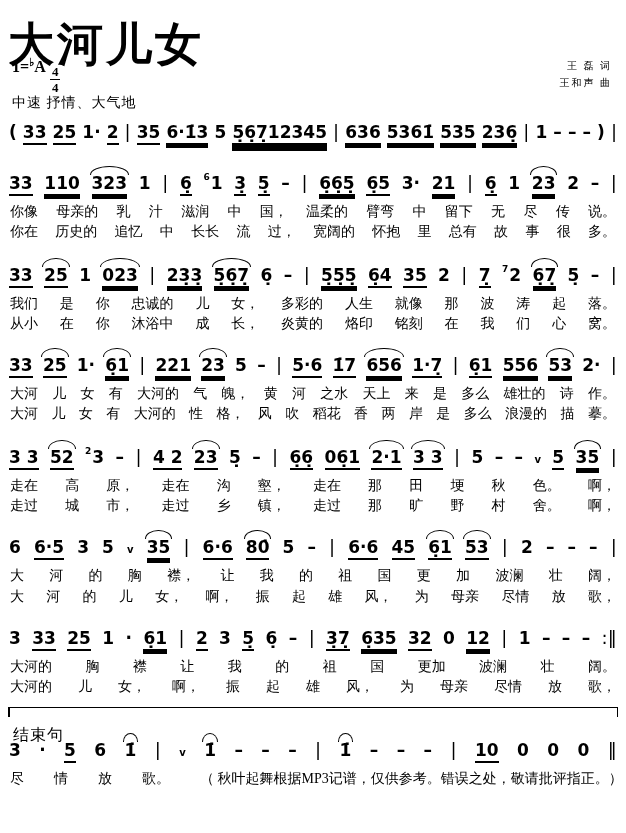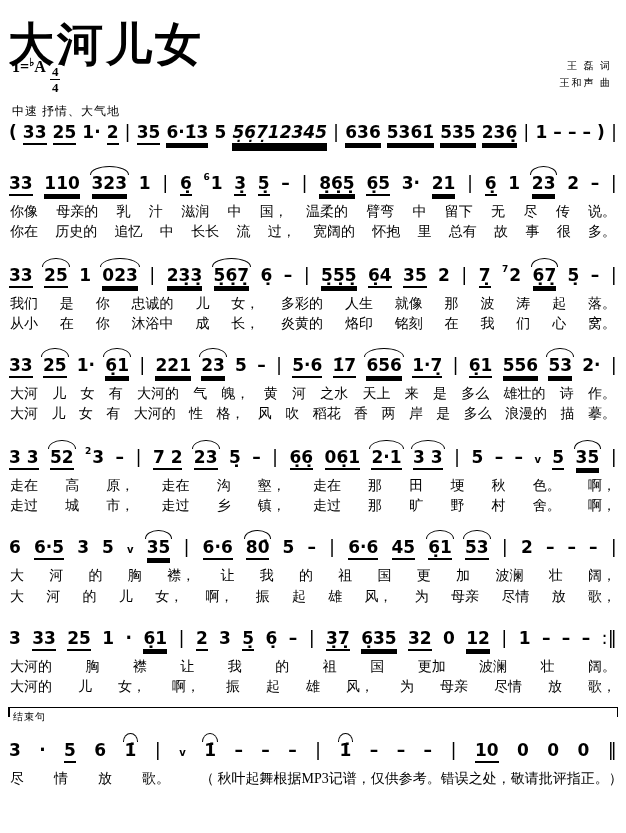--- a/index.html
+++ b/index.html
@@ -13,52 +13,52 @@
          font-family:"Liberation Sans",sans-serif;padding-top:8px;}
   .subtitle{position:absolute;left:0;right:0;top:58px;text-align:center;font-size:15px;
             font-family:"Liberation Serif",serif;letter-spacing:1px;}
   .hdr-left{position:absolute;left:4px;top:50px;font-size:15px;}
   .keysig{font-weight:bold;font-size:16px;font-family:Liberation Serif, serif;}
   .keysig .flat{font-size:11px;vertical-align:6px;}
   .frac{display:inline-flex;flex-direction:column;align-items:center;line-height:1;
         font-size:13px;font-weight:bold;vertical-align:-4px;margin-left:4px;}
   .frac .top{border-bottom:1.5px solid #000;padding:0 2px 1px;}
   .frac .bot{padding-top:1px;}
-  .tempo{margin-top:9px;font-size:12px;font-family:"Liberation Serif",serif;letter-spacing:1px;}
+  .tempo{margin-top:0;font-size:14px;font-family:"Liberation Serif",serif;letter-spacing:1px;}
   .hdr-right{position:absolute;right:6px;top:52px;text-align:right;font-size:10px;
              font-family:"Liberation Serif",serif;line-height:1.65;letter-spacing:2px;}
 
   
   .system{margin-bottom:9px;}
   .notation{display:flex;justify-content:space-between;align-items:baseline;
             font-family:"DejaVu Sans",sans-serif;font-weight:bold;font-size:17px;
             padding:13px 1px 8px;line-height:1;}
   .tok{position:relative;white-space:pre;padding-bottom:2px;}
   .u1{box-shadow:0 2px 0 #000;}
   .u2{box-shadow:0 2px 0 #000,0 5px 0 #000;}
-  .u3{box-shadow:0 2px 0 #000,0 5px 0 #000,0 8px 0 #000;font-style:italic;}
+  .u3{box-shadow:0 2px 0 #000,0 5px 0 #000,0 8px 0 #000;}
   .a::before{content:"";position:absolute;left:-2px;right:-2px;top:-9px;height:8px;
              border:1.6px solid transparent;border-top-color:#000;border-left-color:#000;
              border-right-color:#000;
              border-radius:50% 50% 0 0 / 100% 100% 0 0;border-bottom:none;}
   .bar{font-weight:normal;font-size:18px;}
   .grace{font-size:9px;vertical-align:9px;margin-right:1px;}
   .breath{font-size:10px;font-weight:bold;vertical-align:11px;}
   .lyrics{display:flex;justify-content:space-between;font-size:14px;
           font-family:"Liberation Serif",serif;margin-top:0;padding:0 2px;line-height:1.45;}
   .lyrics.left{justify-content:flex-start;gap:30px;}
   .lyrics span{white-space:pre;}
 
   
   .system.ending{position:relative;padding-top:18px;margin-top:4px;}
   .bracket{position:absolute;top:0;left:0;right:0;height:10px;border-top:1.5px solid #000;}
   .bracket::before,.bracket::after{content:"";position:absolute;top:0;width:1.5px;height:9px;background:#000;}
   .bracket::before{left:0;}
   .bracket::after{right:0;}
-  .ending-label{position:absolute;top:3px;left:5px;font-size:10px;letter-spacing:1px;
+  .ending-label{position:absolute;top:18px;left:5px;font-size:16px;letter-spacing:1px;
                 font-family:"Liberation Sans",sans-serif;}
   .system.ending .notation{padding-top:16px;}
 </style>
 </head>
 <body>
 
 <div class="page">
 
   <div class="hdr">
     <div class="title">大河儿女</div>
@@ -108,21 +108,21 @@
           <span class="tok u2">110</span>
           <span class="tok u2 a">323</span>
           <span class="tok">1</span>
           <span class="tok bar">|</span>
           <span class="tok u1">6̣</span>
           <span class="tok"><sup class="grace">6</sup>1</span>
           <span class="tok u1">3̣</span>
           <span class="tok u1">5̣</span>
           <span class="tok">–</span>
           <span class="tok bar">|</span>
-          <span class="tok u2">8̣6̣5̣</span>
+          <span class="tok u2">6̣6̣5̣</span>
           <span class="tok u1">6̣5</span>
           <span class="tok">3·</span>
           <span class="tok u2">21</span>
           <span class="tok bar">|</span>
           <span class="tok u1">6̣</span>
           <span class="tok">1</span>
           <span class="tok u2 a">23</span>
           <span class="tok">2</span>
           <span class="tok">–</span>
           <span class="tok bar">|</span>
@@ -282,21 +282,21 @@
           <span>摹。</span>
         </div>
       </div>
       <div class="system">
         <div class="notation">
           <span class="tok u1">3 3</span>
           <span class="tok u1 a">52</span>
           <span class="tok"><sup class="grace">2</sup>3</span>
           <span class="tok">–</span>
           <span class="tok bar">|</span>
-          <span class="tok u1">7 2</span>
+          <span class="tok u1">4 2</span>
           <span class="tok u1 a">23</span>
           <span class="tok">5̣</span>
           <span class="tok">–</span>
           <span class="tok bar">|</span>
           <span class="tok u1">6̣6̣</span>
           <span class="tok u1">06̣1</span>
           <span class="tok u1 a">2·1</span>
           <span class="tok u1 a">3 3</span>
           <span class="tok bar">|</span>
           <span class="tok">5</span>

